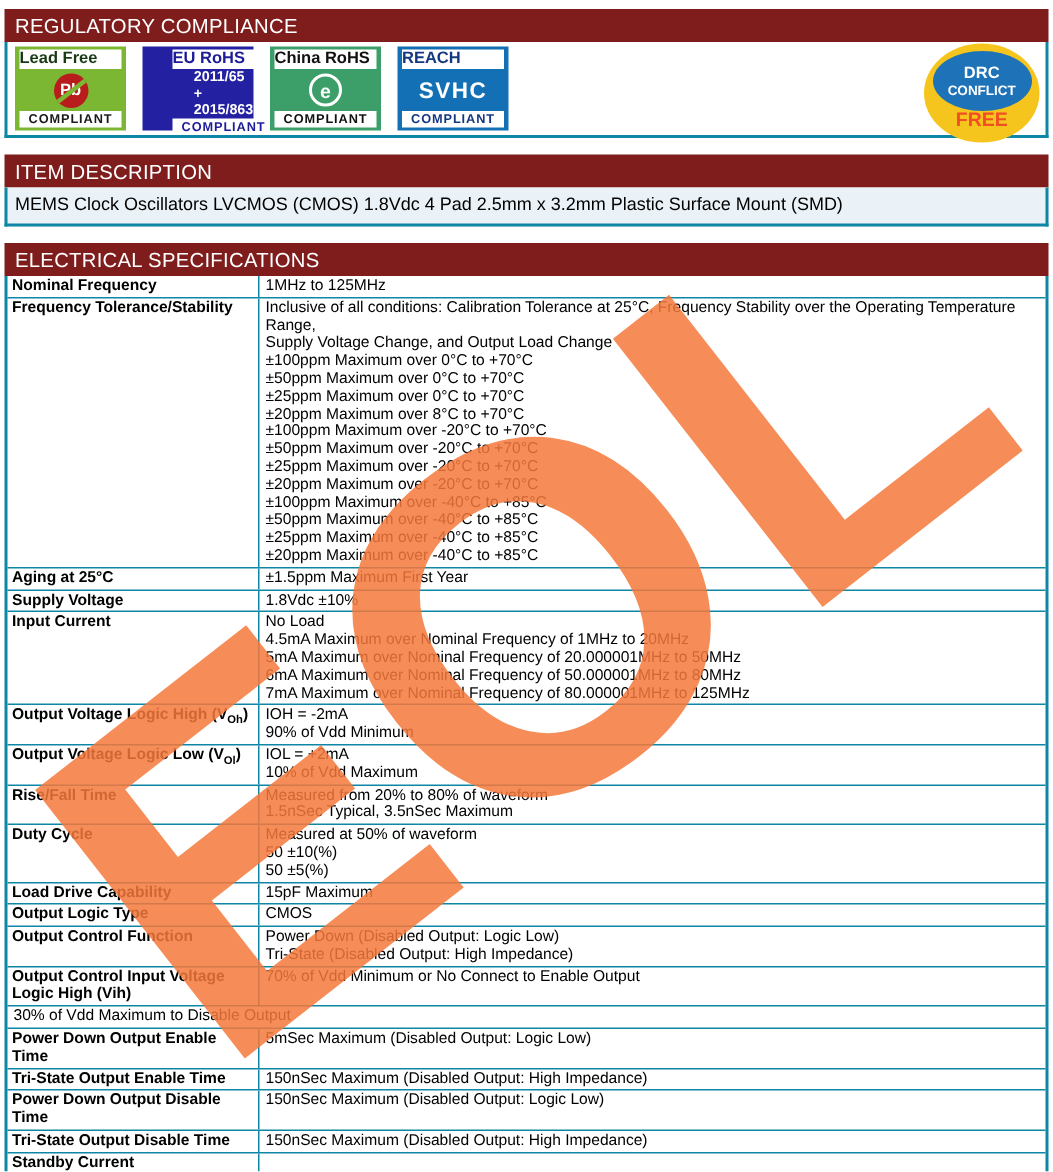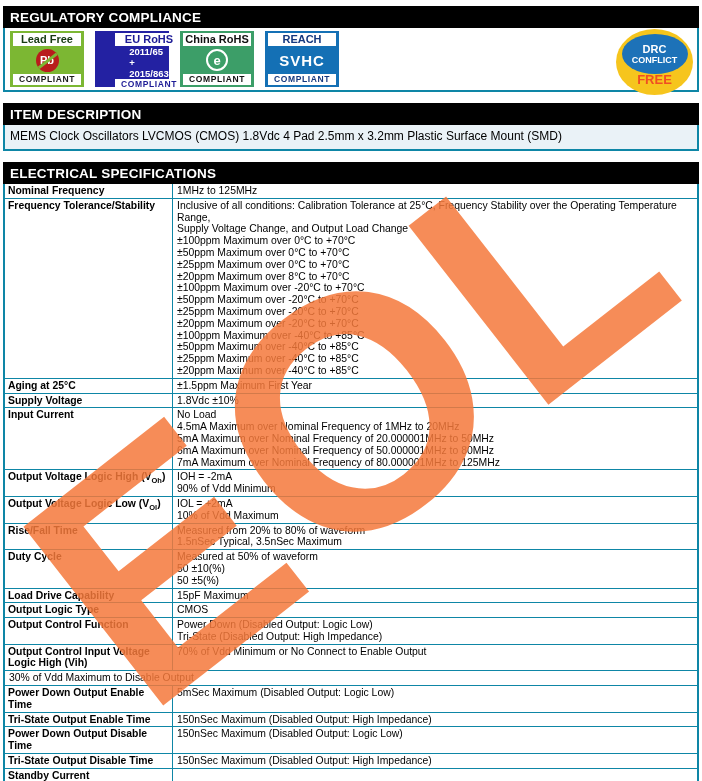--- a/index.html
+++ b/index.html
@@ -4,35 +4,35 @@
 <style>
   html,body { margin:0; padding:0; background:#fff; }
   .page {
     position:relative; width:702px; height:781px; overflow:hidden;
     background:#fff; font-family:"Liberation Sans", sans-serif; color:#000;
   }
   .inner { padding:6px 3px 0 3px; }
 
   
   .section-bar {
-    background:#000000; color:#fff; font-weight:bold; font-size:13.5px;
+    background:#7f1d1d; color:#fff; font-weight:normal; font-size:13.5px;
     padding:4px 0 3px 7px; letter-spacing:0.2px;
   }
 
   
   .compliance-box {
     border:2px solid #0E86A6; border-top:none; height:62px; position:relative;
     background:#fff;
   }
   .badge-row { display:flex; gap:11px; padding:3px 0 0 5px; }
   .badge {
     width:74px; height:56px; box-sizing:border-box; padding:2px 3px;
     display:flex; flex-direction:column; align-items:center;
   }
-  .badge-top { background:#fff; width:68px; text-align:center; font-weight:bold; font-size:11px; line-height:13px; }
+  .badge-top { background:#fff; width:68px; font-weight:bold; font-size:11px; line-height:13px; }
   .badge-mid { flex:1; display:flex; flex-direction:column; align-items:center; justify-content:center; color:#fff; }
   .badge-bottom { background:#fff; width:68px; text-align:center; font-weight:bold; font-size:8.5px; letter-spacing:0.6px; line-height:11px; }
 
   .badge-leadfree { background:#7CB733; }
   .badge-leadfree .badge-top { color:#173A12; }
   .badge-leadfree .badge-bottom { color:#1A1A1A; }
   .pb-circle {
     width:23px; height:23px; border-radius:50%; background:#b91c1c; color:#fff;
     font-weight:bold; font-size:11px; display:flex; align-items:center; justify-content:center;
     position:relative; overflow:hidden;

